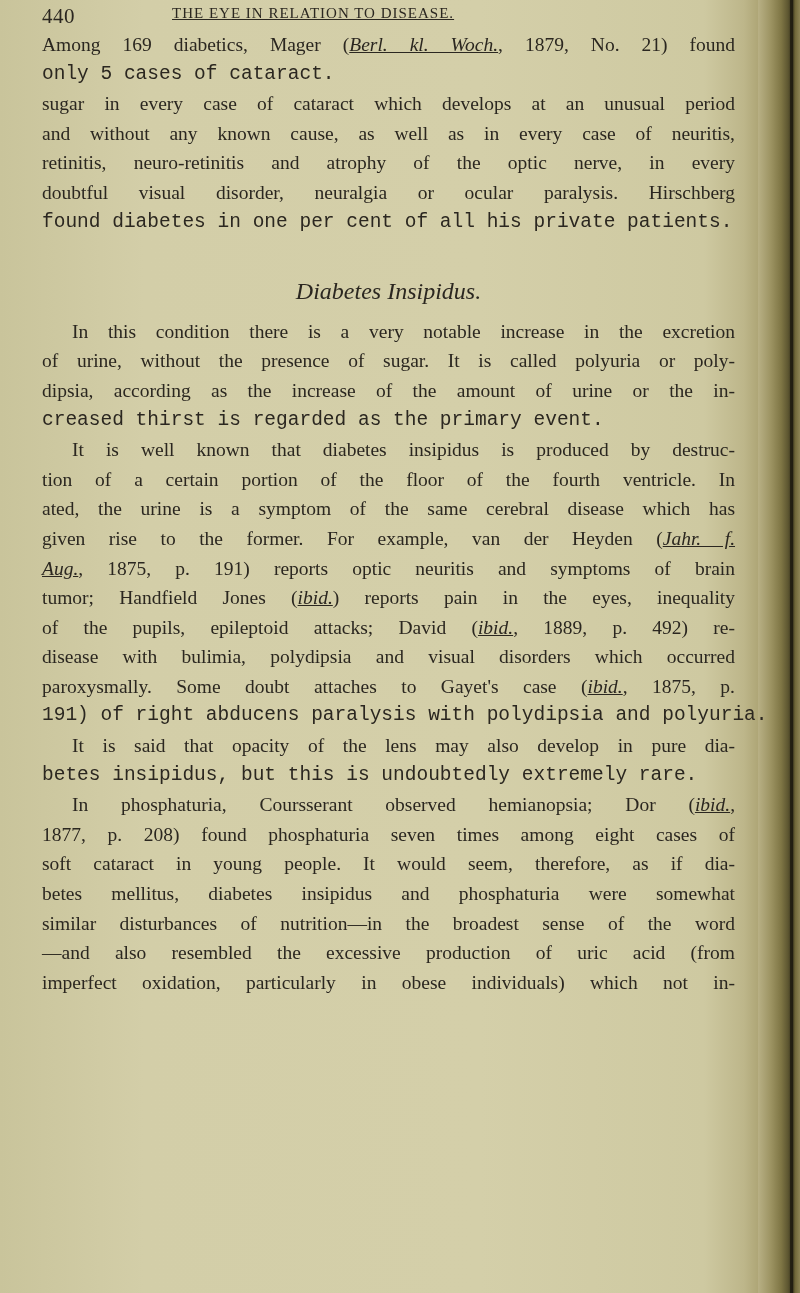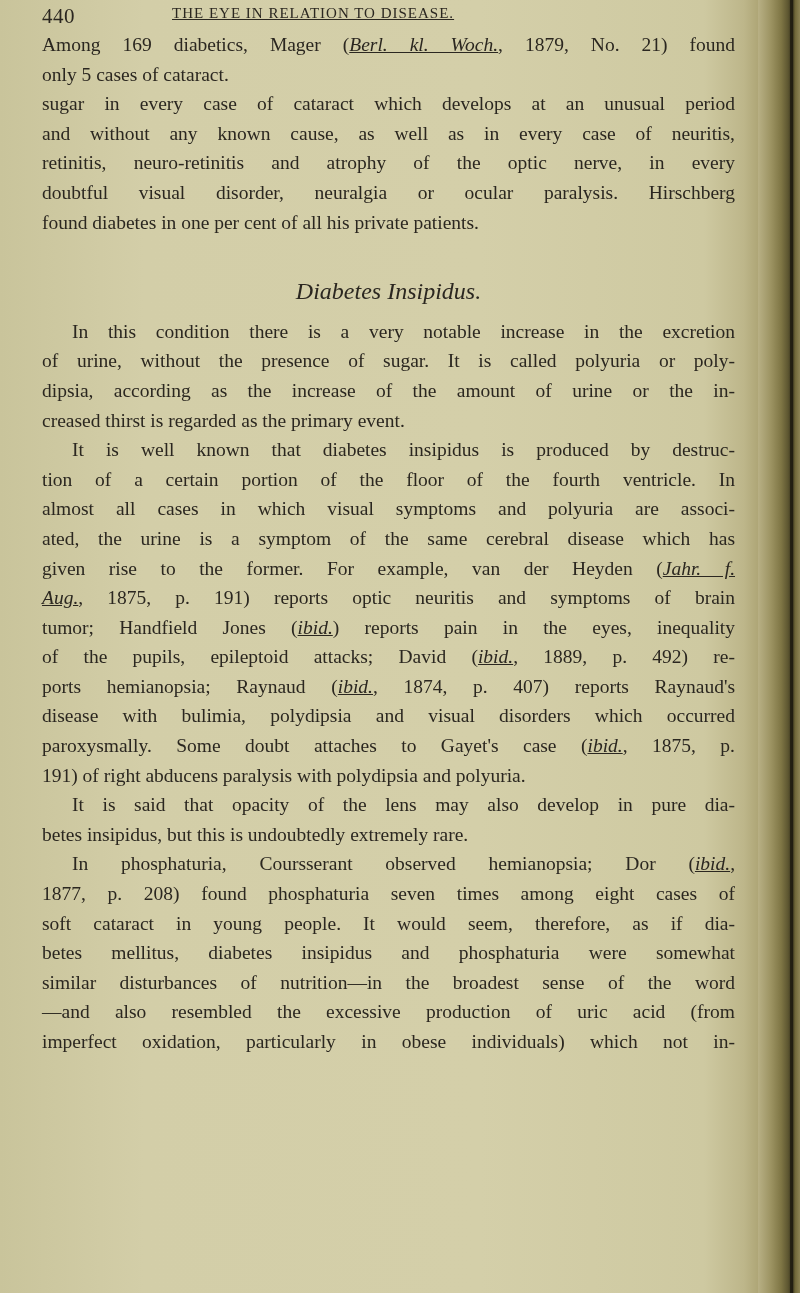--- a/index.html
+++ b/index.html
@@ -66,20 +66,21 @@
     }
     .line {
       display: block;
       white-space: nowrap;
       text-align: justify;
       text-align-last: justify;
       height: 29.6px;
     }
     .line.last {
       text-align-last: left;
+      font-family: Liberation Mono, monospace;
     }
     .indent {
       padding-left: 30px;
     }
     .heading {
       display: block;
       text-align: center;
       font-style: italic;
       height: 29.6px;
       margin-top: 40px;
@@ -112,27 +113,25 @@
 
   <span class="heading">Diabetes Insipidus.</span>
 
   <span class="line indent">In this condition there is a very notable increase in the excretion</span>
   <span class="line">of urine, without the presence of sugar.  It is called polyuria or poly-</span>
   <span class="line">dipsia, according as the increase of the amount of urine or the in-</span>
   <span class="line last">creased thirst is regarded as the primary event.</span>
 
   <span class="line indent">It is well known that diabetes insipidus is produced by destruc-</span>
   <span class="line">tion of a certain portion of the floor of the fourth ventricle.  In</span>
-  <span class="line">almost all cases in which visual symptoms and polyuria are associ-</span>
   <span class="line">ated, the urine is a symptom of the same cerebral disease which has</span>
   <span class="line"><span>given rise to the former.  For example, van der Heyden (</span><i>Jahr. f.</i></span>
   <span class="line"><i>Aug.</i><span>, 1875, p. 191) reports optic neuritis and symptoms of brain</span></span>
   <span class="line"><span>tumor; Handfield Jones (</span><i>ibid.</i><span>) reports pain in the eyes, inequality</span></span>
   <span class="line"><span>of the pupils, epileptoid attacks; David (</span><i>ibid.</i><span>, 1889, p. 492) re-</span></span>
-  <span class="line"><span>ports hemianopsia; Raynaud (</span><i>ibid.</i><span>, 1874, p. 407) reports Raynaud's</span></span>
   <span class="line">disease with bulimia, polydipsia and visual disorders which occurred</span>
   <span class="line"><span>paroxysmally.  Some doubt attaches to Gayet's case (</span><i>ibid.</i><span>, 1875, p.</span></span>
   <span class="line last">191) of right abducens paralysis with polydipsia and polyuria.</span>
 
   <span class="line indent">It is said that opacity of the lens may also develop in pure dia-</span>
   <span class="line last">betes insipidus, but this is undoubtedly extremely rare.</span>
 
   <span class="line indent"><span>In phosphaturia, Coursserant observed hemianopsia; Dor (</span><i>ibid.</i><span>,</span></span>
   <span class="line">1877, p. 208) found phosphaturia seven times among eight cases of</span>
   <span class="line">soft cataract in young people.  It would seem, therefore, as if dia-</span>

